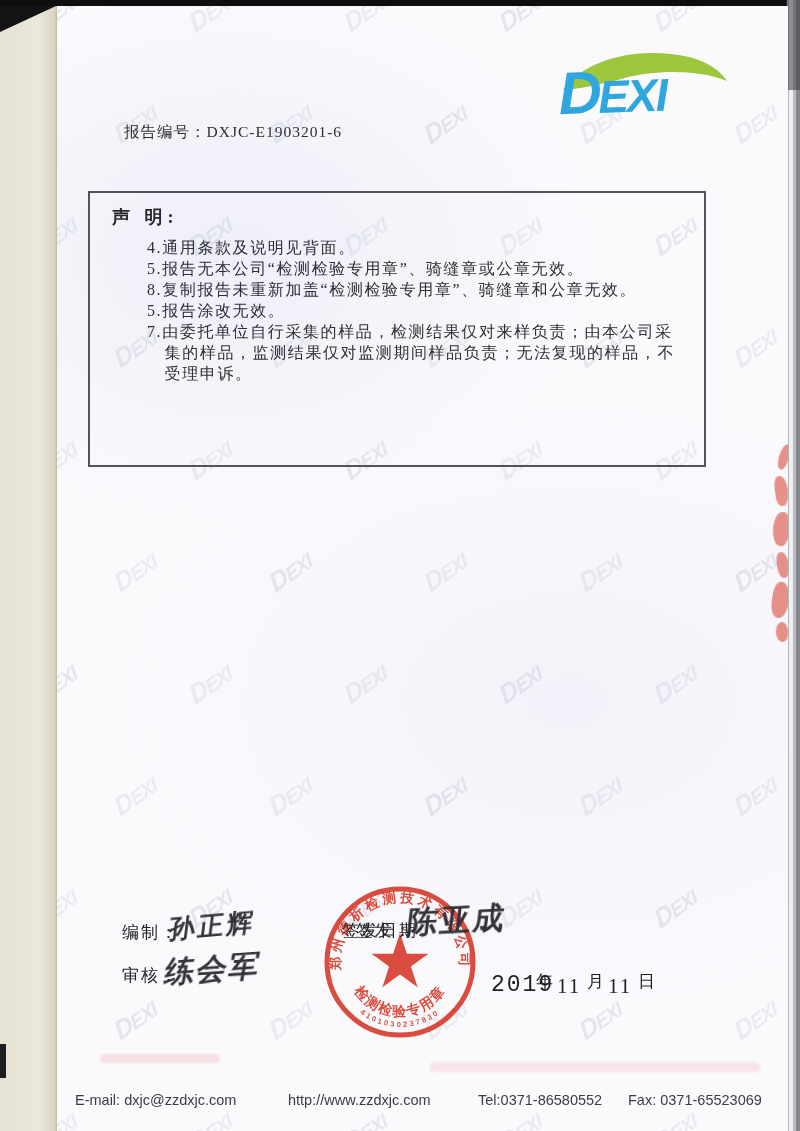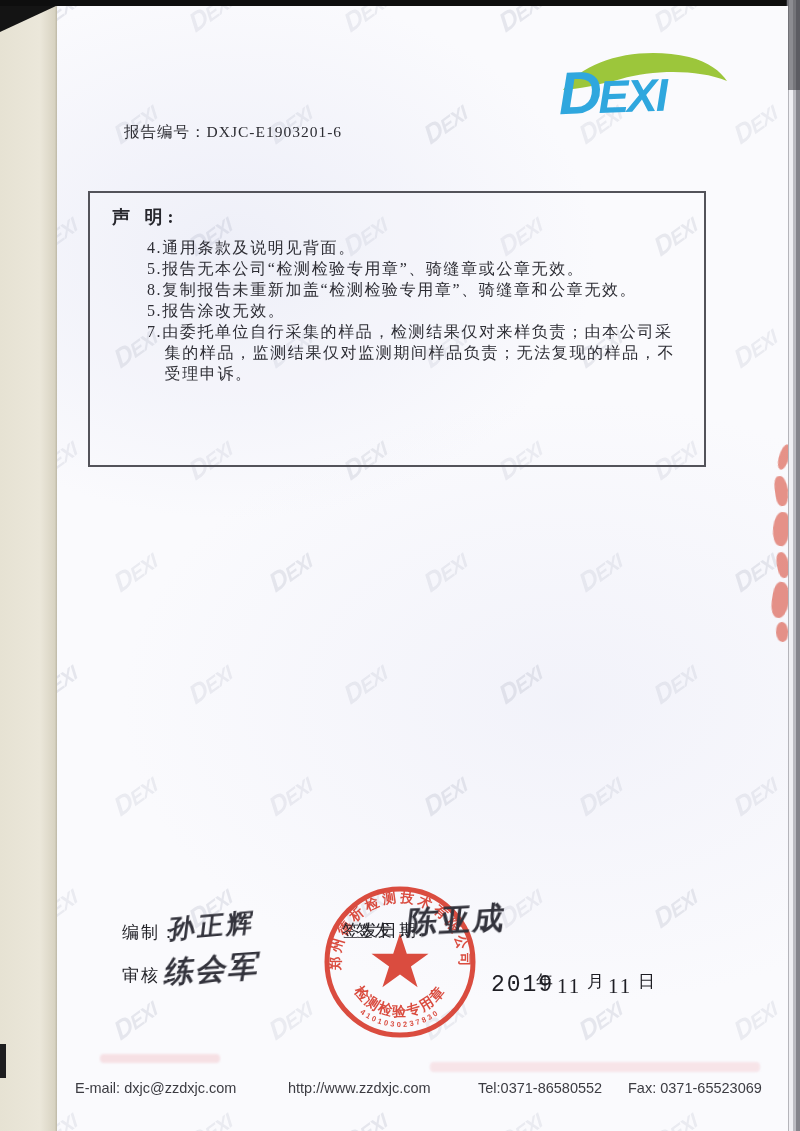--- a/index.html
+++ b/index.html
@@ -57,21 +57,21 @@
   .lab-date{left:285px;top:913px;z-index:6;}
   .date-row{position:absolute;left:360px;top:960px;z-index:6;color:#1e1e24;}
   .date-num{position:absolute;font-size:23px;letter-spacing:2px;}
   .date-unit{position:absolute;font-size:17px;}
 
   .stamp{position:absolute;left:263px;top:876px;width:160px;height:160px;z-index:5;
     mix-blend-mode:multiply;opacity:.9;filter:blur(.2px);}
 
   .footer{position:absolute;top:1074px;left:0;width:731px;z-index:3;
     font-family:"Liberation Sans","DejaVu Sans",sans-serif;font-size:14.5px;color:#3c3c42;}
-  .footer span{position:absolute;white-space:nowrap;}
+  .footer span{position:absolute;white-space:nowrap;margin-top:12px;}
   .f-email{left:18px;}
   .f-site{left:231px;}
   .f-tel{left:421px;}
   .f-fax{left:571px;text-align:center;}
 
   .blob{position:absolute;background:rgba(213,60,40,.55);filter:blur(.4px);z-index:2;}
   .bleed{position:absolute;filter:blur(1.2px);z-index:1;}
 </style>
 </head>
 <body>

